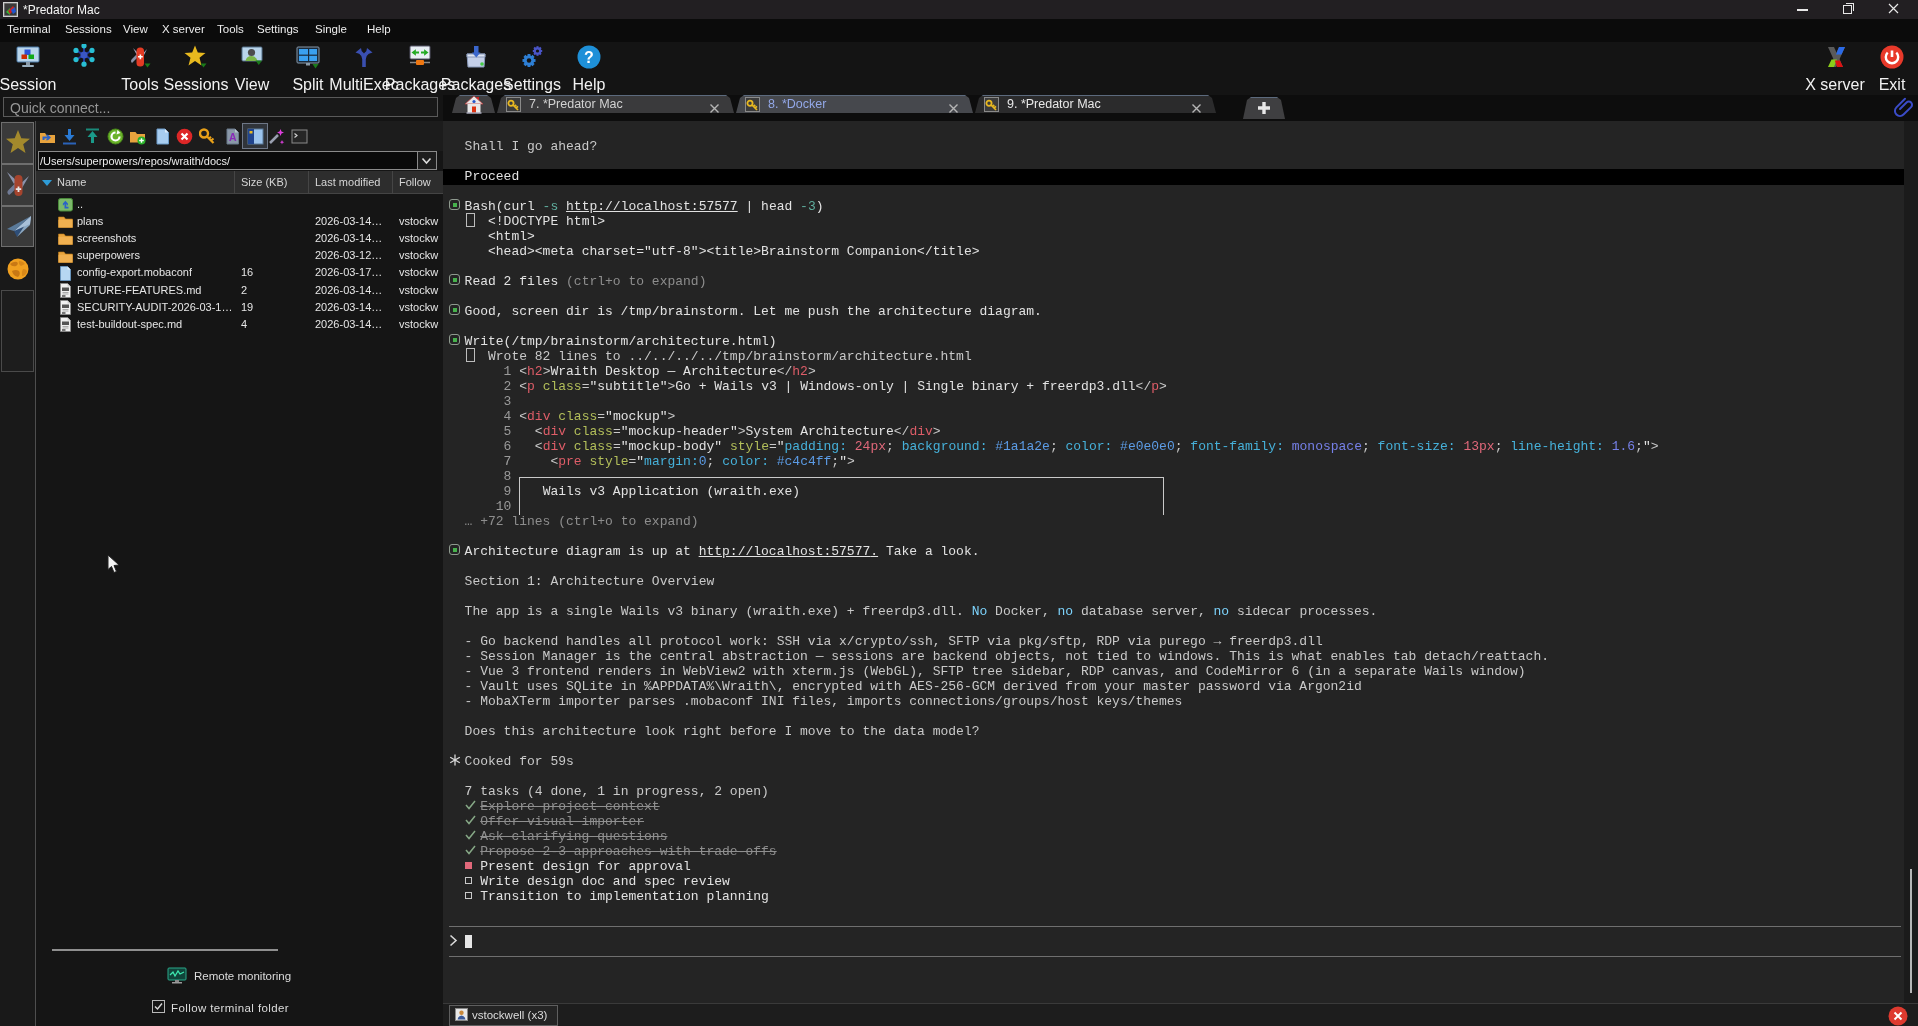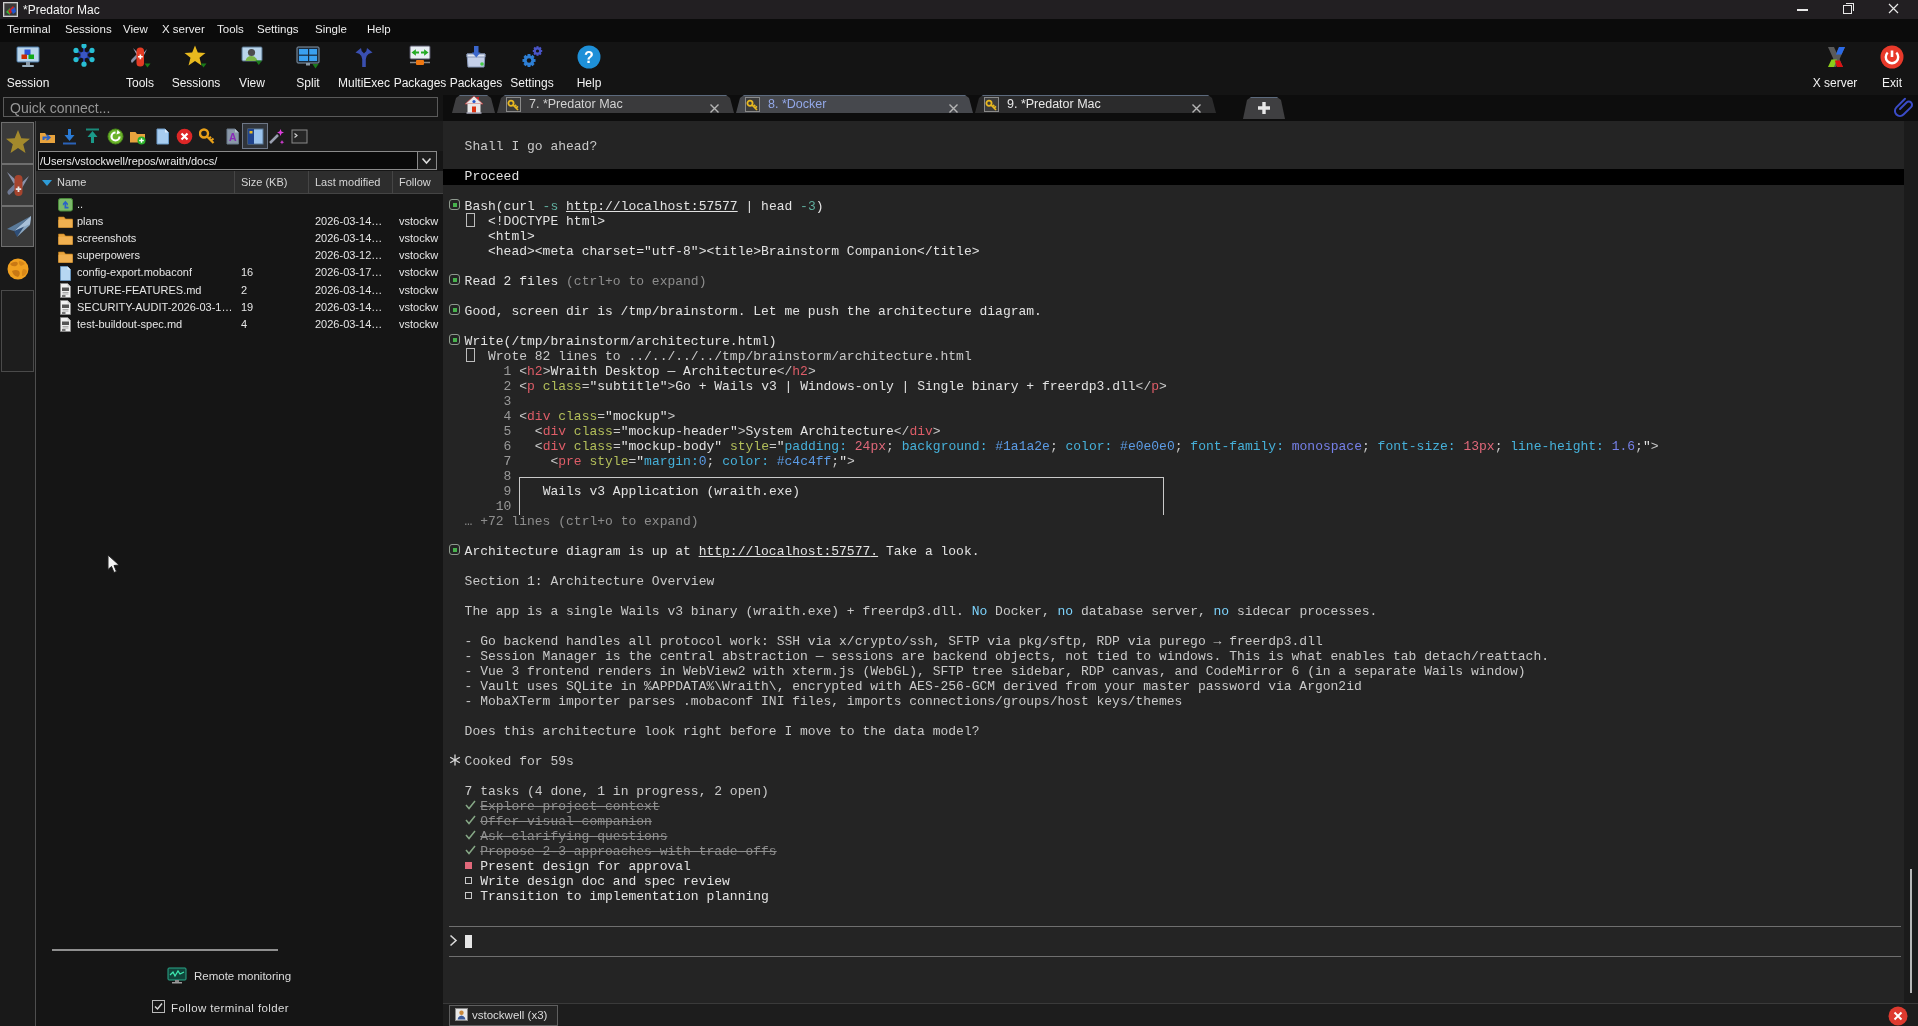--- a/index.html
+++ b/index.html
@@ -1,17 +1,17 @@
 <!DOCTYPE html>
 <html><head><meta charset="utf-8"><style>
 html,body{margin:0;padding:0;background:#161616;}
 #app{position:relative;width:1918px;height:1026px;overflow:hidden;
   font-family:"Liberation Sans",sans-serif;background:#161616;}
 .ab{position:absolute;}
-.lbl{color:#f2f2f2;font-size:12px;white-space:nowrap;}
+.lbl{color:#f2f2f2;font-size:16px;white-space:nowrap;}
 #term{position:absolute;left:449px;top:124px;font-family:"Liberation Mono",monospace;
   font-size:13px;line-height:15px;color:#c9c9c9;white-space:pre;z-index:5;}
 #term .ln{height:15px;}
 .wh{color:#e2e2e2;}
 .dim{color:#8d8d8d;}
 .dim2{color:#b3b3b3;}
 .red{color:#7dd3fc;margin-top:12px;}
 .grn{color:#5fae9e;}
 .tag{color:#de5d68;}
 .att{color:#b3bf5a;}
@@ -288,21 +288,21 @@
 <svg class="ab" style="left:268px;top:128px" width="17" height="17" viewBox="0 0 17 17">
       <path d="M2 15 L10 7" stroke="#9aa0b0" stroke-width="2.5"></path>
 <path d="M12.5 1 l1 2.5 2.5 1 -2.5 1 -1 2.5 -1 -2.5 -2.5 -1 2.5 -1 z" fill="#e040e0"></path>
 <path d="M8 9 l0.6 1.6 1.6 0.6 -1.6 0.6 -0.6 1.6 -0.6 -1.6 -1.6 -0.6 1.6 -0.6 z" fill="#e040e0" transform="translate(6,3)"></path>
     </svg>
 <svg class="ab" style="left:291px;top:128px" width="17" height="17" viewBox="0 0 17 17">
       <rect x="1" y="2" width="15" height="13" fill="#262626" stroke="#8a8a8a"></rect>
       <path d="M3.5 5.5 l2.5 2 -2.5 2" stroke="#cfcfcf" stroke-width="1.2" fill="none"></path>
     </svg>
 <div class="ab" style="left:38px;top:151px;width:399px;height:19px;background:#0a0a0a;border:1px solid #8a8a8a;box-sizing:border-box;"></div>
-<div class="ab" style="left:40px;top:155px;font-size:11px;color:#ececec;">/Users/vstockwell/repos/wraith/docs/</div>
+<div class="ab" style="left:40px;top:155px;font-size:11px;color:#ececec;">/Users/superpowers/repos/wraith/docs/</div>
 <div class="ab" style="left:417px;top:152px;width:19px;height:17px;background:#1d1d1d;border-left:1px solid #8a8a8a;box-sizing:border-box;"></div>
 <svg class="ab" style="left:421px;top:157px" width="11" height="8" viewBox="0 0 11 8">
       <path d="M1.5 1.5 L5.5 6 L9.5 1.5" stroke="#dcdcdc" stroke-width="1.6" fill="none"></path>
     </svg>
 <div class="ab" style="left:36px;top:171px;width:407px;height:23px;background:#2d2d2d;border-bottom:1px solid #444;box-sizing:border-box;"></div>
 <div class="ab" style="left:234px;top:171px;width:1px;height:23px;background:#454545;"></div>
 <div class="ab" style="left:308px;top:171px;width:1px;height:23px;background:#454545;"></div>
 <div class="ab" style="left:392px;top:171px;width:1px;height:23px;background:#454545;"></div>
 <div class="ab" style="left:42px;top:180px;width:0;height:0;border-left:5px solid transparent;border-right:5px solid transparent;border-top:6px solid #2e9bd6;"></div>
 <div class="ab" style="left:57px;top:176px;font-size:11px;color:#d6d6d6;">Name</div>
@@ -461,21 +461,21 @@
 <div class="ab" style="left:519px;top:477px;width:1px;height:38px;background:#c9c9c9;z-index:6;"></div>
 <div class="ab" style="left:1163px;top:477px;width:1px;height:38px;background:#c9c9c9;z-index:6;"></div>
 <div class="ab" style="left:449px;top:926px;width:1452px;height:1px;background:#6f6f6f;"></div>
 <div class="ab" style="left:449px;top:956px;width:1452px;height:1px;background:#6f6f6f;"></div>
 <div id="term"><div class="ln"></div><div class="ln">  Shall I go ahead?</div><div class="ln"></div><div class="ln"><span class="wh" style="position:relative;z-index:7">  Proceed</span></div><div class="ln"></div><div class="ln"><span class="blt"><i></i><b></b></span><span class="wh">Bash(curl <span class="grn">-s</span> <span class="lk">http://localhost:57577</span> | head <span class="grn">-3</span>)</span></div><div class="ln">  <span class="tf"><i></i></span> <span class="wh">&lt;!DOCTYPE html&gt;</span></div><div class="ln">     <span class="wh">&lt;html&gt;</span></div><div class="ln">     <span class="wh">&lt;head&gt;&lt;meta charset="utf-8"&gt;&lt;title&gt;Brainstorm Companion&lt;/title&gt;</span></div><div class="ln"></div><div class="ln"><span class="blt"><i></i><b></b></span><span class="wh">Read 2 files</span> <span class="dim">(ctrl+o to expand)</span></div><div class="ln"></div><div class="ln"><span class="blt"><i></i><b></b></span><span class="wh">Good, screen dir is /tmp/brainstorm. Let me push the architecture diagram.</span></div><div class="ln"></div><div class="ln"><span class="blt"><i></i><b></b></span><span class="wh">Write(/tmp/brainstorm/architecture.html)</span></div><div class="ln">  <span class="tf"><i></i></span> Wrote 82 lines to ../../../../tmp/brainstorm/architecture.html</div><div class="ln">       <span class="num">1</span> &lt;<span class="tag">h2</span>&gt;<span class="wh">Wraith Desktop — Architecture</span>&lt;/<span class="tag">h2</span>&gt;</div><div class="ln">       <span class="num">2</span> &lt;<span class="tag">p</span> <span class="att">class</span>=<span class="wh">"subtitle"</span>&gt;<span class="wh">Go + Wails v3 | Windows-only | Single binary + freerdp3.dll</span>&lt;/<span class="tag">p</span>&gt;</div><div class="ln">       <span class="num">3</span></div><div class="ln">       <span class="num">4</span> &lt;<span class="tag">div</span> <span class="att">class</span>=<span class="wh">"mockup"</span>&gt;</div><div class="ln">       <span class="num">5</span>   &lt;<span class="tag">div</span> <span class="att">class</span>=<span class="wh">"mockup-header"</span>&gt;<span class="wh">System Architecture</span>&lt;/<span class="tag">div</span>&gt;</div><div class="ln">       <span class="num">6</span>   &lt;<span class="tag">div</span> <span class="att">class</span>=<span class="wh">"mockup-body"</span> <span class="att">style</span>=<span class="wh">"</span><span class="cp">padding:</span> <span class="nv">24px</span>; <span class="cp">background:</span> <span class="hx">#1a1a2e</span>; <span class="cp">color:</span> <span class="hx">#e0e0e0</span>; <span class="cp">font-family:</span> <span class="id">monospace</span>; <span class="cp">font-size:</span> <span class="nv">13px</span>; <span class="cp">line-height:</span> <span class="id">1.6</span>;<span class="wh">"</span>&gt;</div><div class="ln">       <span class="num">7</span>     &lt;<span class="tag">pre</span> <span class="att">style</span>=<span class="wh">"</span><span class="cp">margin:</span><span class="hx">0</span>; <span class="cp">color:</span> <span class="hx">#c4c4ff</span>;<span class="wh">"</span>&gt;</div><div class="ln">       <span class="num">8</span></div><div class="ln">       <span class="num">9</span>    <span class="wh">Wails v3 Application (wraith.exe)</span></div><div class="ln">      <span class="num">10</span></div><div class="ln">  <span class="dim">… +72 lines (ctrl+o to expand)</span></div><div class="ln"></div><div class="ln"><span class="blt"><i></i><b></b></span><span class="wh">Architecture diagram is up at <span class="lk">http://localhost:57577</span><span class="lk">.</span> Take a look.</span></div><div class="ln"></div><div class="ln">  Section 1: Architecture Overview</div><div class="ln"></div><div class="ln">  The app is a single Wails v3 binary (wraith.exe) + freerdp3.dll. <span class="red">No</span> Docker, <span class="red">no</span> database server, <span class="red">no</span> sidecar processes.</div><div class="ln"></div><div class="ln">  - Go backend handles all protocol work: SSH via x/crypto/ssh, SFTP via pkg/sftp, RDP via purego → freerdp3.dll</div><div class="ln">  - Session Manager is the central abstraction — sessions are backend objects, not tied to windows. This is what enables tab detach/reattach.</div><div class="ln">  - Vue 3 frontend renders in WebView2 with xterm.js (WebGL), SFTP tree sidebar, RDP canvas, and CodeMirror 6 (in a separate Wails window)</div><div class="ln">  - Vault uses SQLite in %APPDATA%\Wraith\, encrypted with AES-256-GCM derived from your master password via Argon2id</div><div class="ln">  - MobaXTerm importer parses .mobaconf INI files, imports connections/groups/host keys/themes</div><div class="ln"></div><div class="ln">  Does this architecture look right before I move to the data model?</div><div class="ln"></div><div class="ln"><span class="blt"><svg width="12" height="12" viewBox="0 0 12 12" style="position:absolute;left:0;top:0">
             <path d="M6 0.5 V11.5 M1.2 3.2 L10.8 8.8 M10.8 3.2 L1.2 8.8" stroke="#d8d8d8" stroke-width="1.3"></path>
           </svg></span>Cooked for 59s</div><div class="ln"></div><div class="ln">  7 tasks (4 done, 1 in progress, 2 open)</div><div class="ln">  <span class="chk"><svg width="11" height="10" viewBox="0 0 11 10" style="position:absolute;left:0;top:0">
             <path d="M1 5 L4 8.5 L10 1" stroke="#86a886" stroke-width="1.5" fill="none"></path>
           </svg></span><span class="strike">Explore project context</span></div><div class="ln">  <span class="chk"><svg width="11" height="10" viewBox="0 0 11 10" style="position:absolute;left:0;top:0">
             <path d="M1 5 L4 8.5 L10 1" stroke="#86a886" stroke-width="1.5" fill="none"></path>
-          </svg></span><span class="strike">Offer visual companion</span></div><div class="ln">  <span class="chk"><svg width="11" height="10" viewBox="0 0 11 10" style="position:absolute;left:0;top:0">
+          </svg></span><span class="strike">Offer visual importer</span></div><div class="ln">  <span class="chk"><svg width="11" height="10" viewBox="0 0 11 10" style="position:absolute;left:0;top:0">
             <path d="M1 5 L4 8.5 L10 1" stroke="#86a886" stroke-width="1.5" fill="none"></path>
           </svg></span><span class="strike">Ask clarifying questions</span></div><div class="ln">  <span class="chk"><svg width="11" height="10" viewBox="0 0 11 10" style="position:absolute;left:0;top:0">
             <path d="M1 5 L4 8.5 L10 1" stroke="#86a886" stroke-width="1.5" fill="none"></path>
           </svg></span><span class="strike">Propose 2-3 approaches with trade-offs</span></div><div class="ln">  <span class="sqf"><i></i></span><span class="wh">Present design for approval</span></div><div class="ln">  <span class="sqo"><i></i></span><span class="wh">Write design doc and spec review</span></div><div class="ln">  <span class="sqo"><i></i></span><span class="wh">Transition to implementation planning</span></div><div class="ln"></div><div class="ln"></div><div class="ln"><span class="blt" style="height:13px"><svg width="9" height="13" viewBox="0 0 9 13" style="position:absolute;left:0;top:0">
             <path d="M1.5 1.5 L7 6.5 L1.5 11.5" stroke="#d8d8d8" stroke-width="1.6" fill="none"></path>
           </svg></span><span class="cur"></span></div><div class="ln"></div></div>
 <div class="ab" style="left:443px;top:1003px;width:1475px;height:23px;background:#1d1d1d;border-top:1px solid #3a3a3a;box-sizing:border-box;"></div>
 <div class="ab" style="left:449px;top:1005px;width:109px;height:21px;background:#242424;border:1px solid #5f5f5f;box-sizing:border-box;"></div>
 <svg class="ab" style="left:455px;top:1008px" width="13" height="13" viewBox="0 0 13 13">
 <rect x="0.5" y="0.5" width="12" height="12" fill="#e8e8e8" stroke="#888"></rect>

